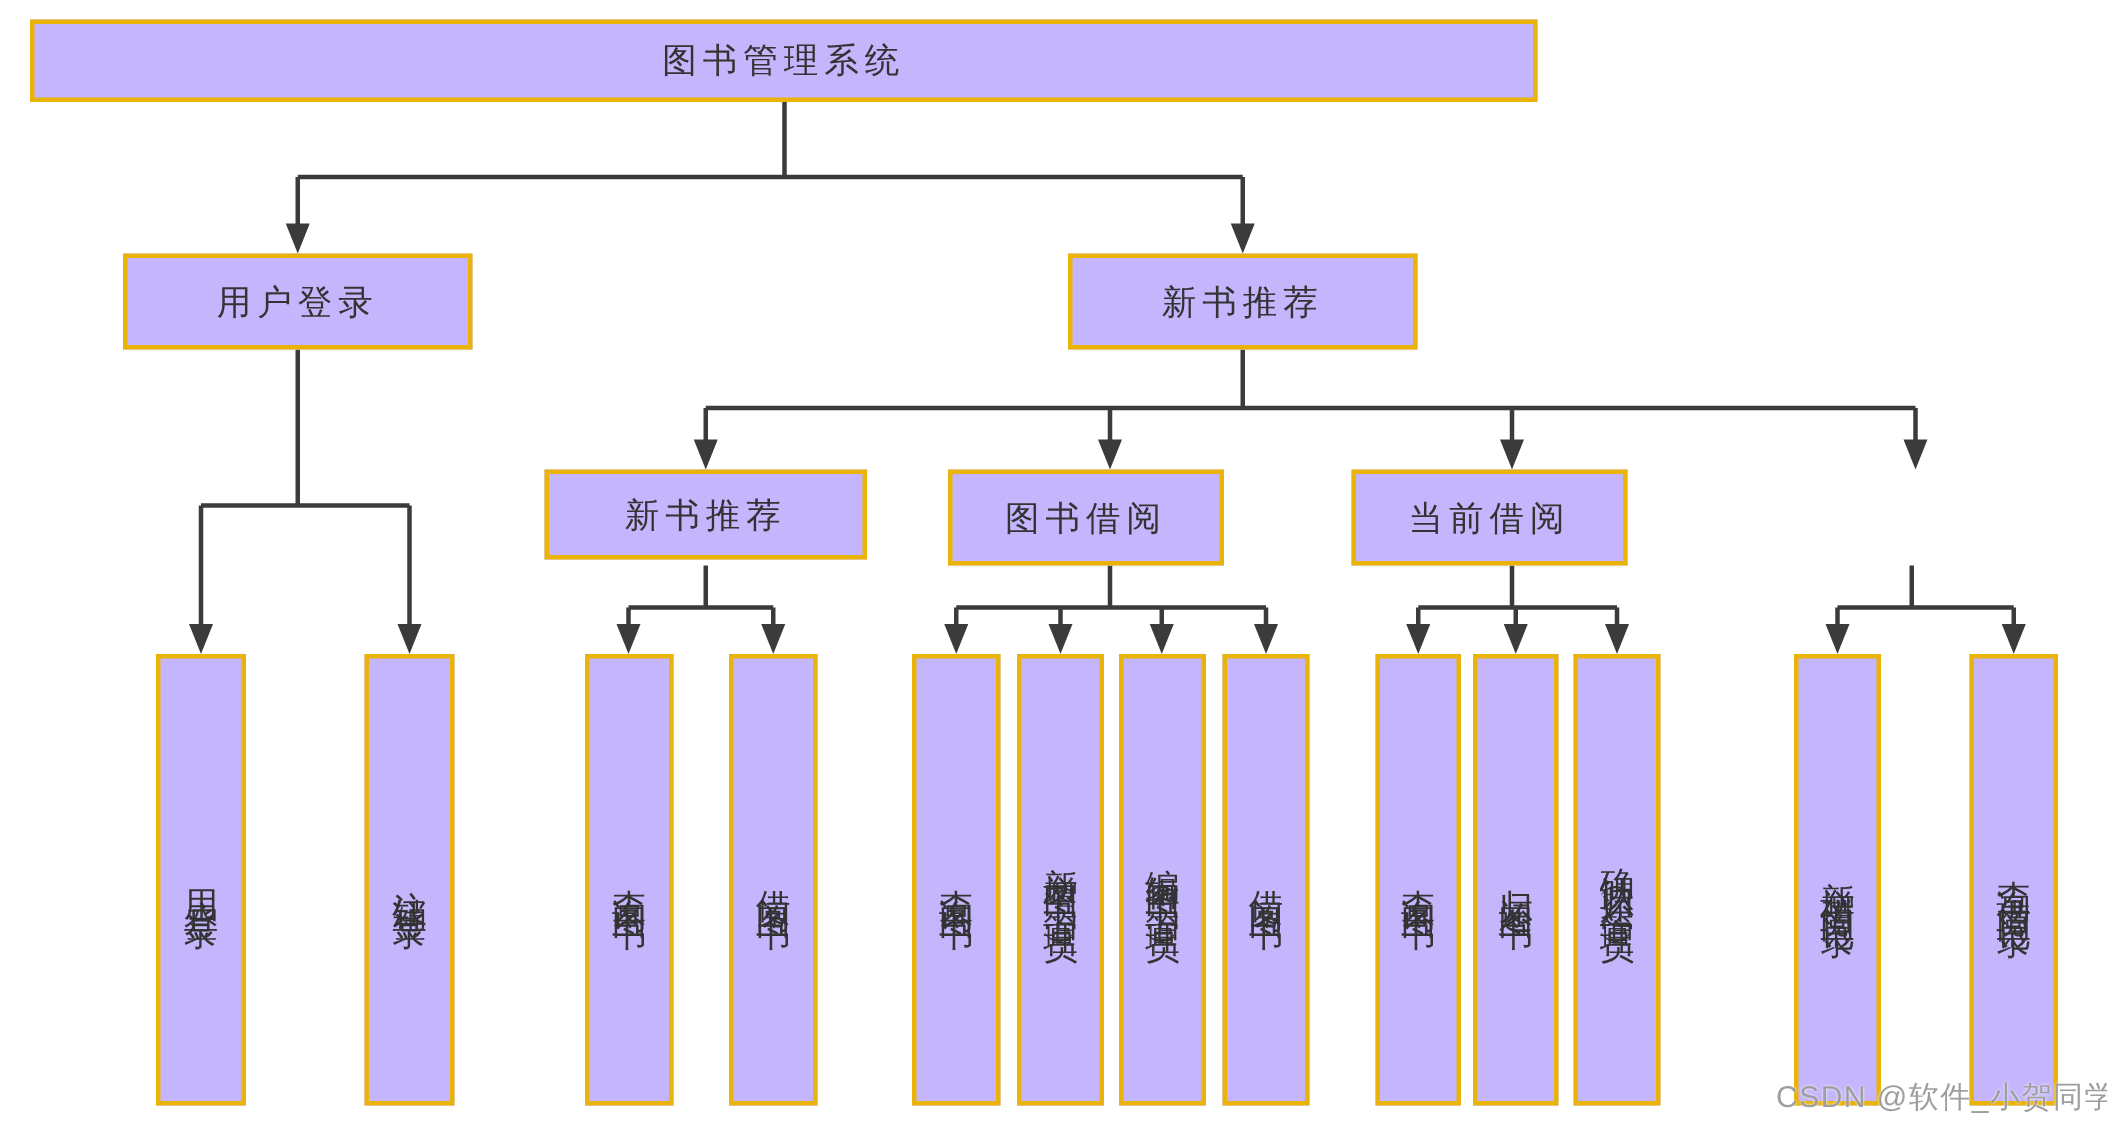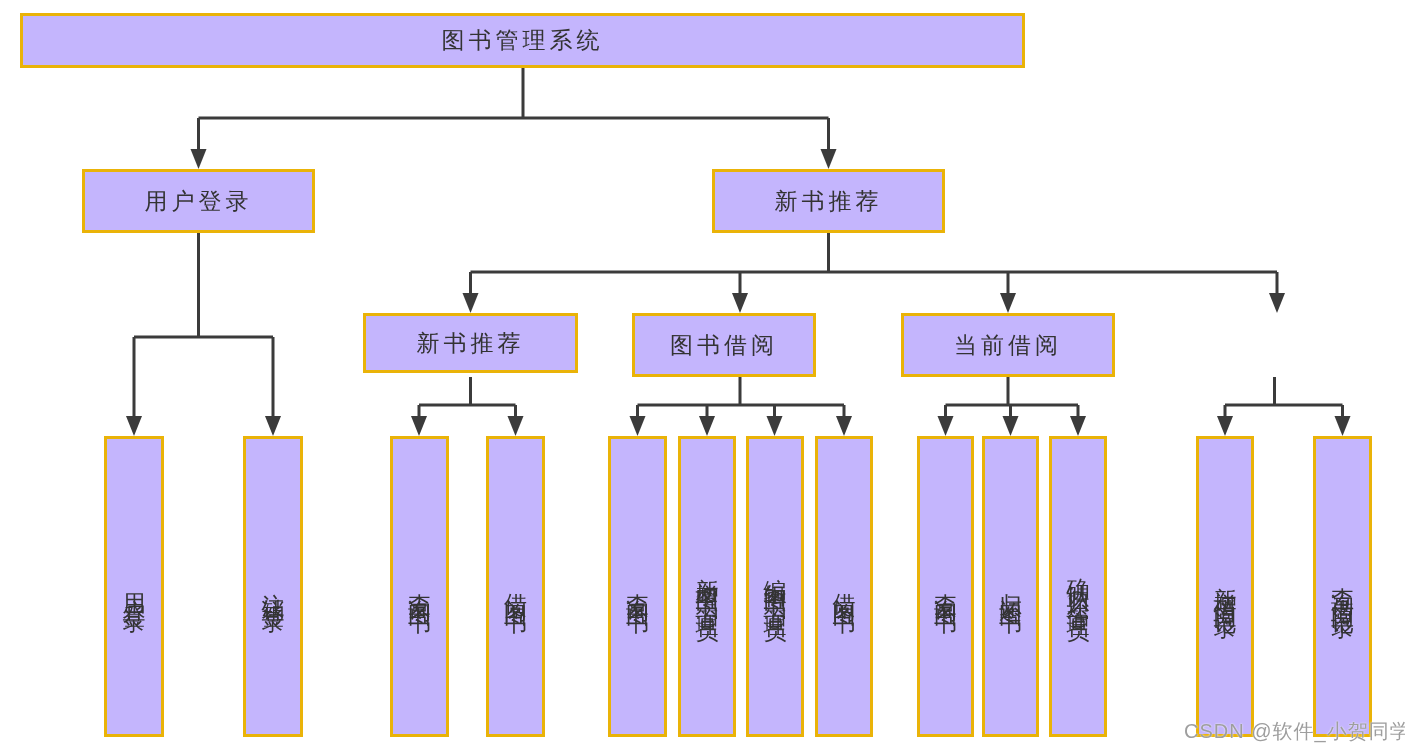--- a/index.html
+++ b/index.html
@@ -132,21 +132,21 @@
   <div class="node hnode" style="left:712px;top:169px;width:233px;height:64px">
     <span>新书推荐</span>
   </div>
 
   <div class="node hnode" style="left:363px;top:313px;width:215px;height:60px">
     <span>新书推荐</span>
   </div>
   <div class="node hnode" style="left:632px;top:313px;width:184px;height:64px">
     <span>图书借阅</span>
   </div>
-  <div class="node hnode" style="left:901px;top:313px;width:214px;height:64px">
+  <div class="node hnode" style="left:901px;top:313px;width:184px;height:64px">
     <span>当前借阅</span>
   </div>
 
   <div class="node leaf" style="left:104px;top:436px;width:60px;height:301px">
     <span>用户登录</span>
   </div>
   <div class="node leaf" style="left:243px;top:436px;width:60px;height:301px">
     <span>注销登录</span>
   </div>
 

